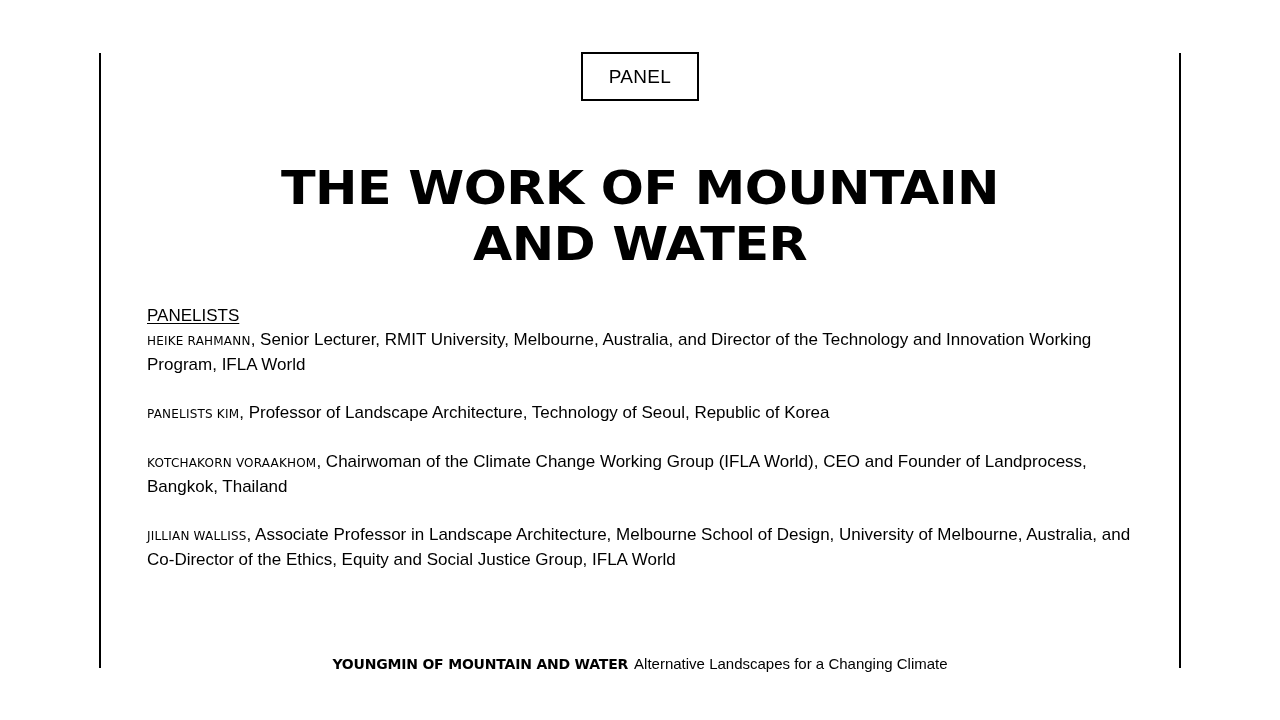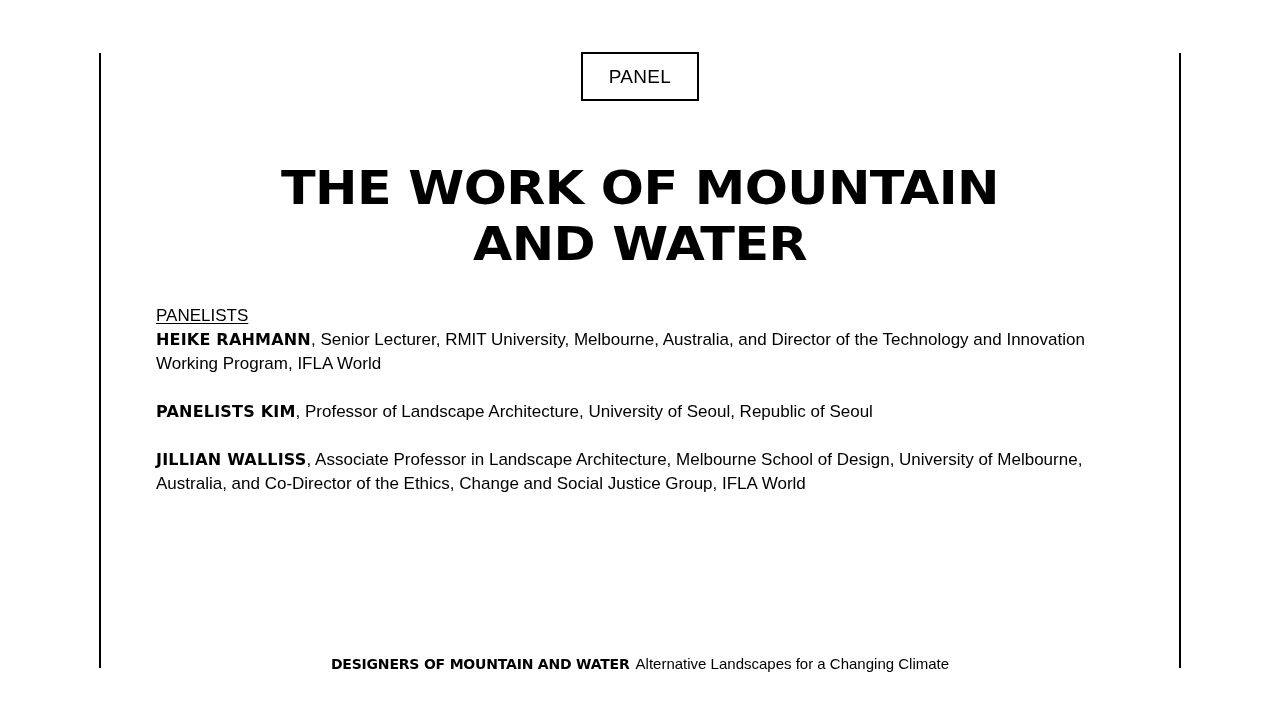--- a/index.html
+++ b/index.html
@@ -66,27 +66,27 @@
       font-family: "Liberation Sans", sans-serif;
       font-size: 17px;
       line-height: 24px;
     }
     .section-label {
       text-decoration: underline;
       text-underline-offset: 2px;
       display: block;
     }
     .entry {
-      margin: 0 0 24px 13px;
+      margin: 0 0 24px 4px;
     }
     .entry.last { margin-bottom: 24px; }
     .name {
       font-family: "DejaVu Sans", sans-serif;
-      font-weight: bold;
-      font-size: 16px;
+      font-weight: normal;
+      font-size: 12px;
       letter-spacing: 0.2px;
     }
 
     .footer {
       position: absolute;
       left: 0;
       top: 654px;
       width: 1280px;
       text-align: center;
       font-size: 15px;
@@ -119,22 +119,25 @@
   <span>THE WORK OF MOUNTAIN</span>
   <span>AND WATER</span>
 </h1>
 
 <div class="content">
   <div class="entry">
     <span class="section-label">PANELISTS</span>
     <span class="name">HEIKE RAHMANN</span><span>, Senior Lecturer, RMIT University, Melbourne, Australia, and Director of the Technology and Innovation Working Program, IFLA World</span>
   </div>
   <div class="entry">
-    <span class="name">PANELISTS KIM</span><span>, Professor of Landscape Architecture, University of Seoul, Republic of Seoul</span>
+    <span class="name">PANELISTS KIM</span><span>, Professor of Landscape Architecture, Technology of Seoul, Republic of Korea</span>
+  </div>
+  <div class="entry">
+    <span class="name">KOTCHAKORN VORAAKHOM</span><span>, Chairwoman of the Climate Change Working Group (IFLA World), CEO and Founder of Landprocess, Bangkok, Thailand</span>
   </div>
   <div class="entry last">
-    <span class="name">JILLIAN WALLISS</span><span>, Associate Professor in Landscape Architecture, Melbourne School of Design, University of Melbourne, Australia, and Co-Director of the Ethics, Change and Social Justice Group, IFLA World</span>
+    <span class="name">JILLIAN WALLISS</span><span>, Associate Professor in Landscape Architecture, Melbourne School of Design, University of Melbourne, Australia, and Co-Director of the Ethics, Equity and Social Justice Group, IFLA World</span>
   </div>
 </div>
 
 <div class="footer">
-  <span class="f-bold">DESIGNERS OF MOUNTAIN AND WATER</span><span class="f-reg">Alternative Landscapes for a Changing Climate</span>
+  <span class="f-bold">YOUNGMIN OF MOUNTAIN AND WATER</span><span class="f-reg">Alternative Landscapes for a Changing Climate</span>
 </div>
 
 </body></html>

